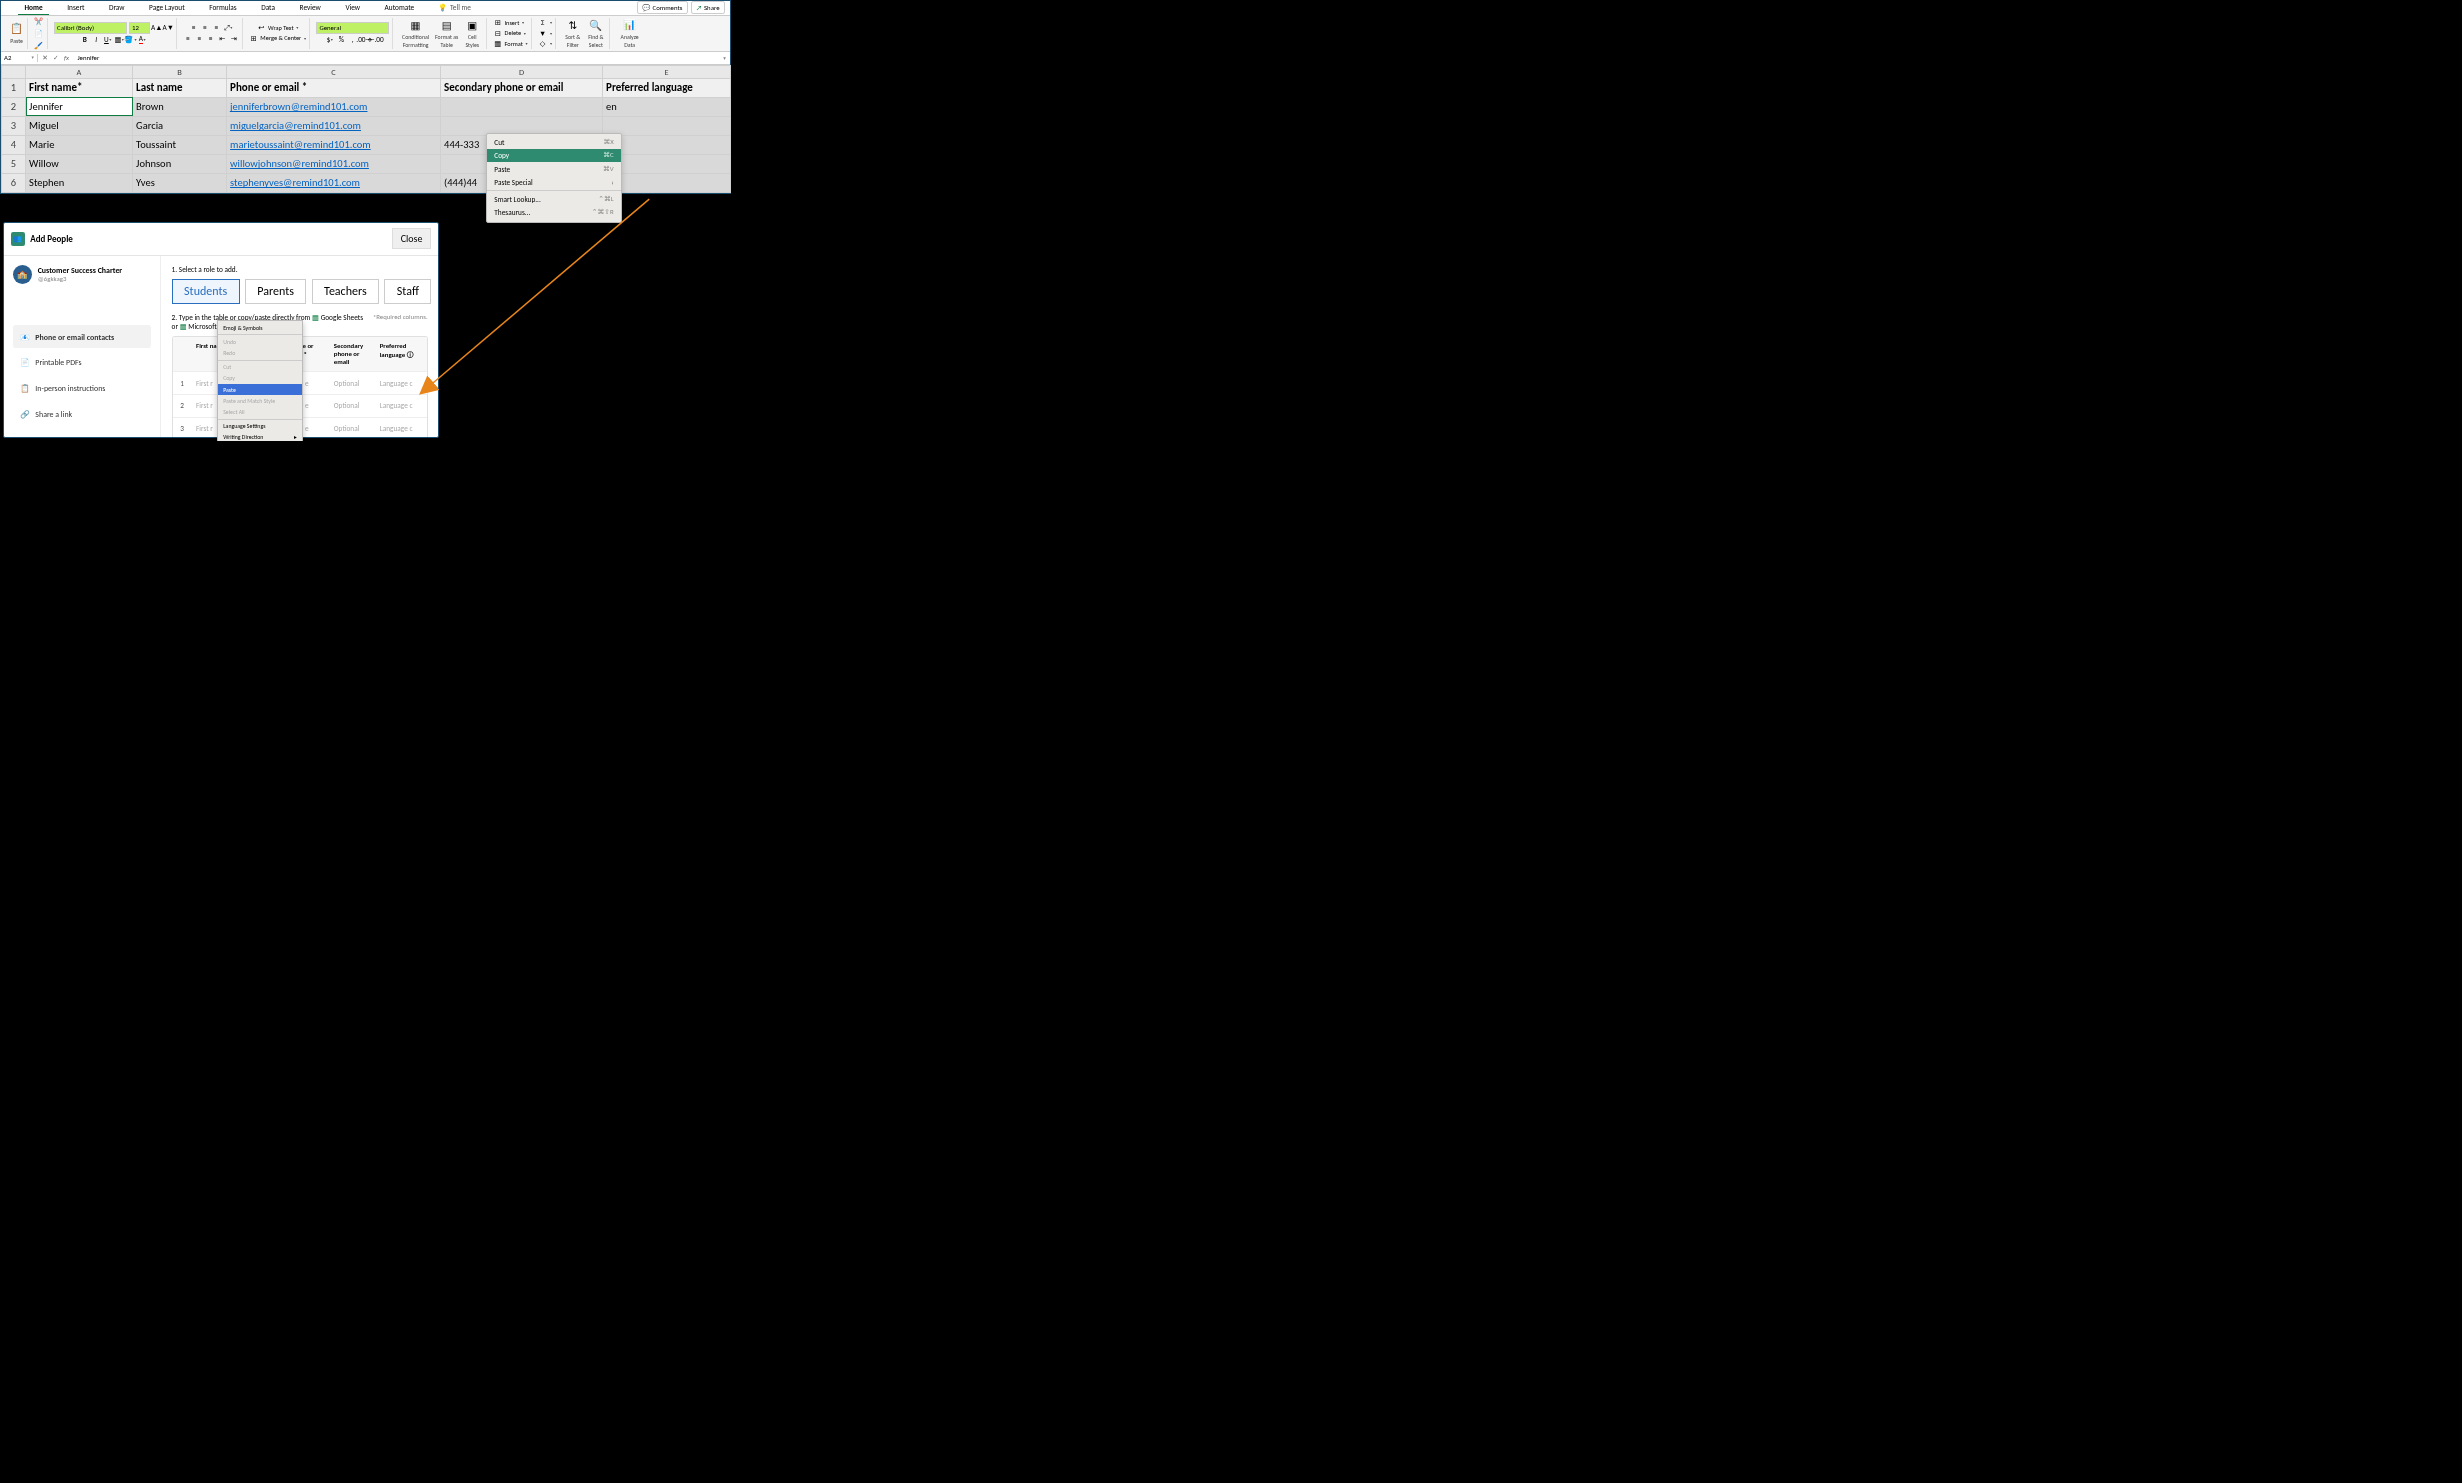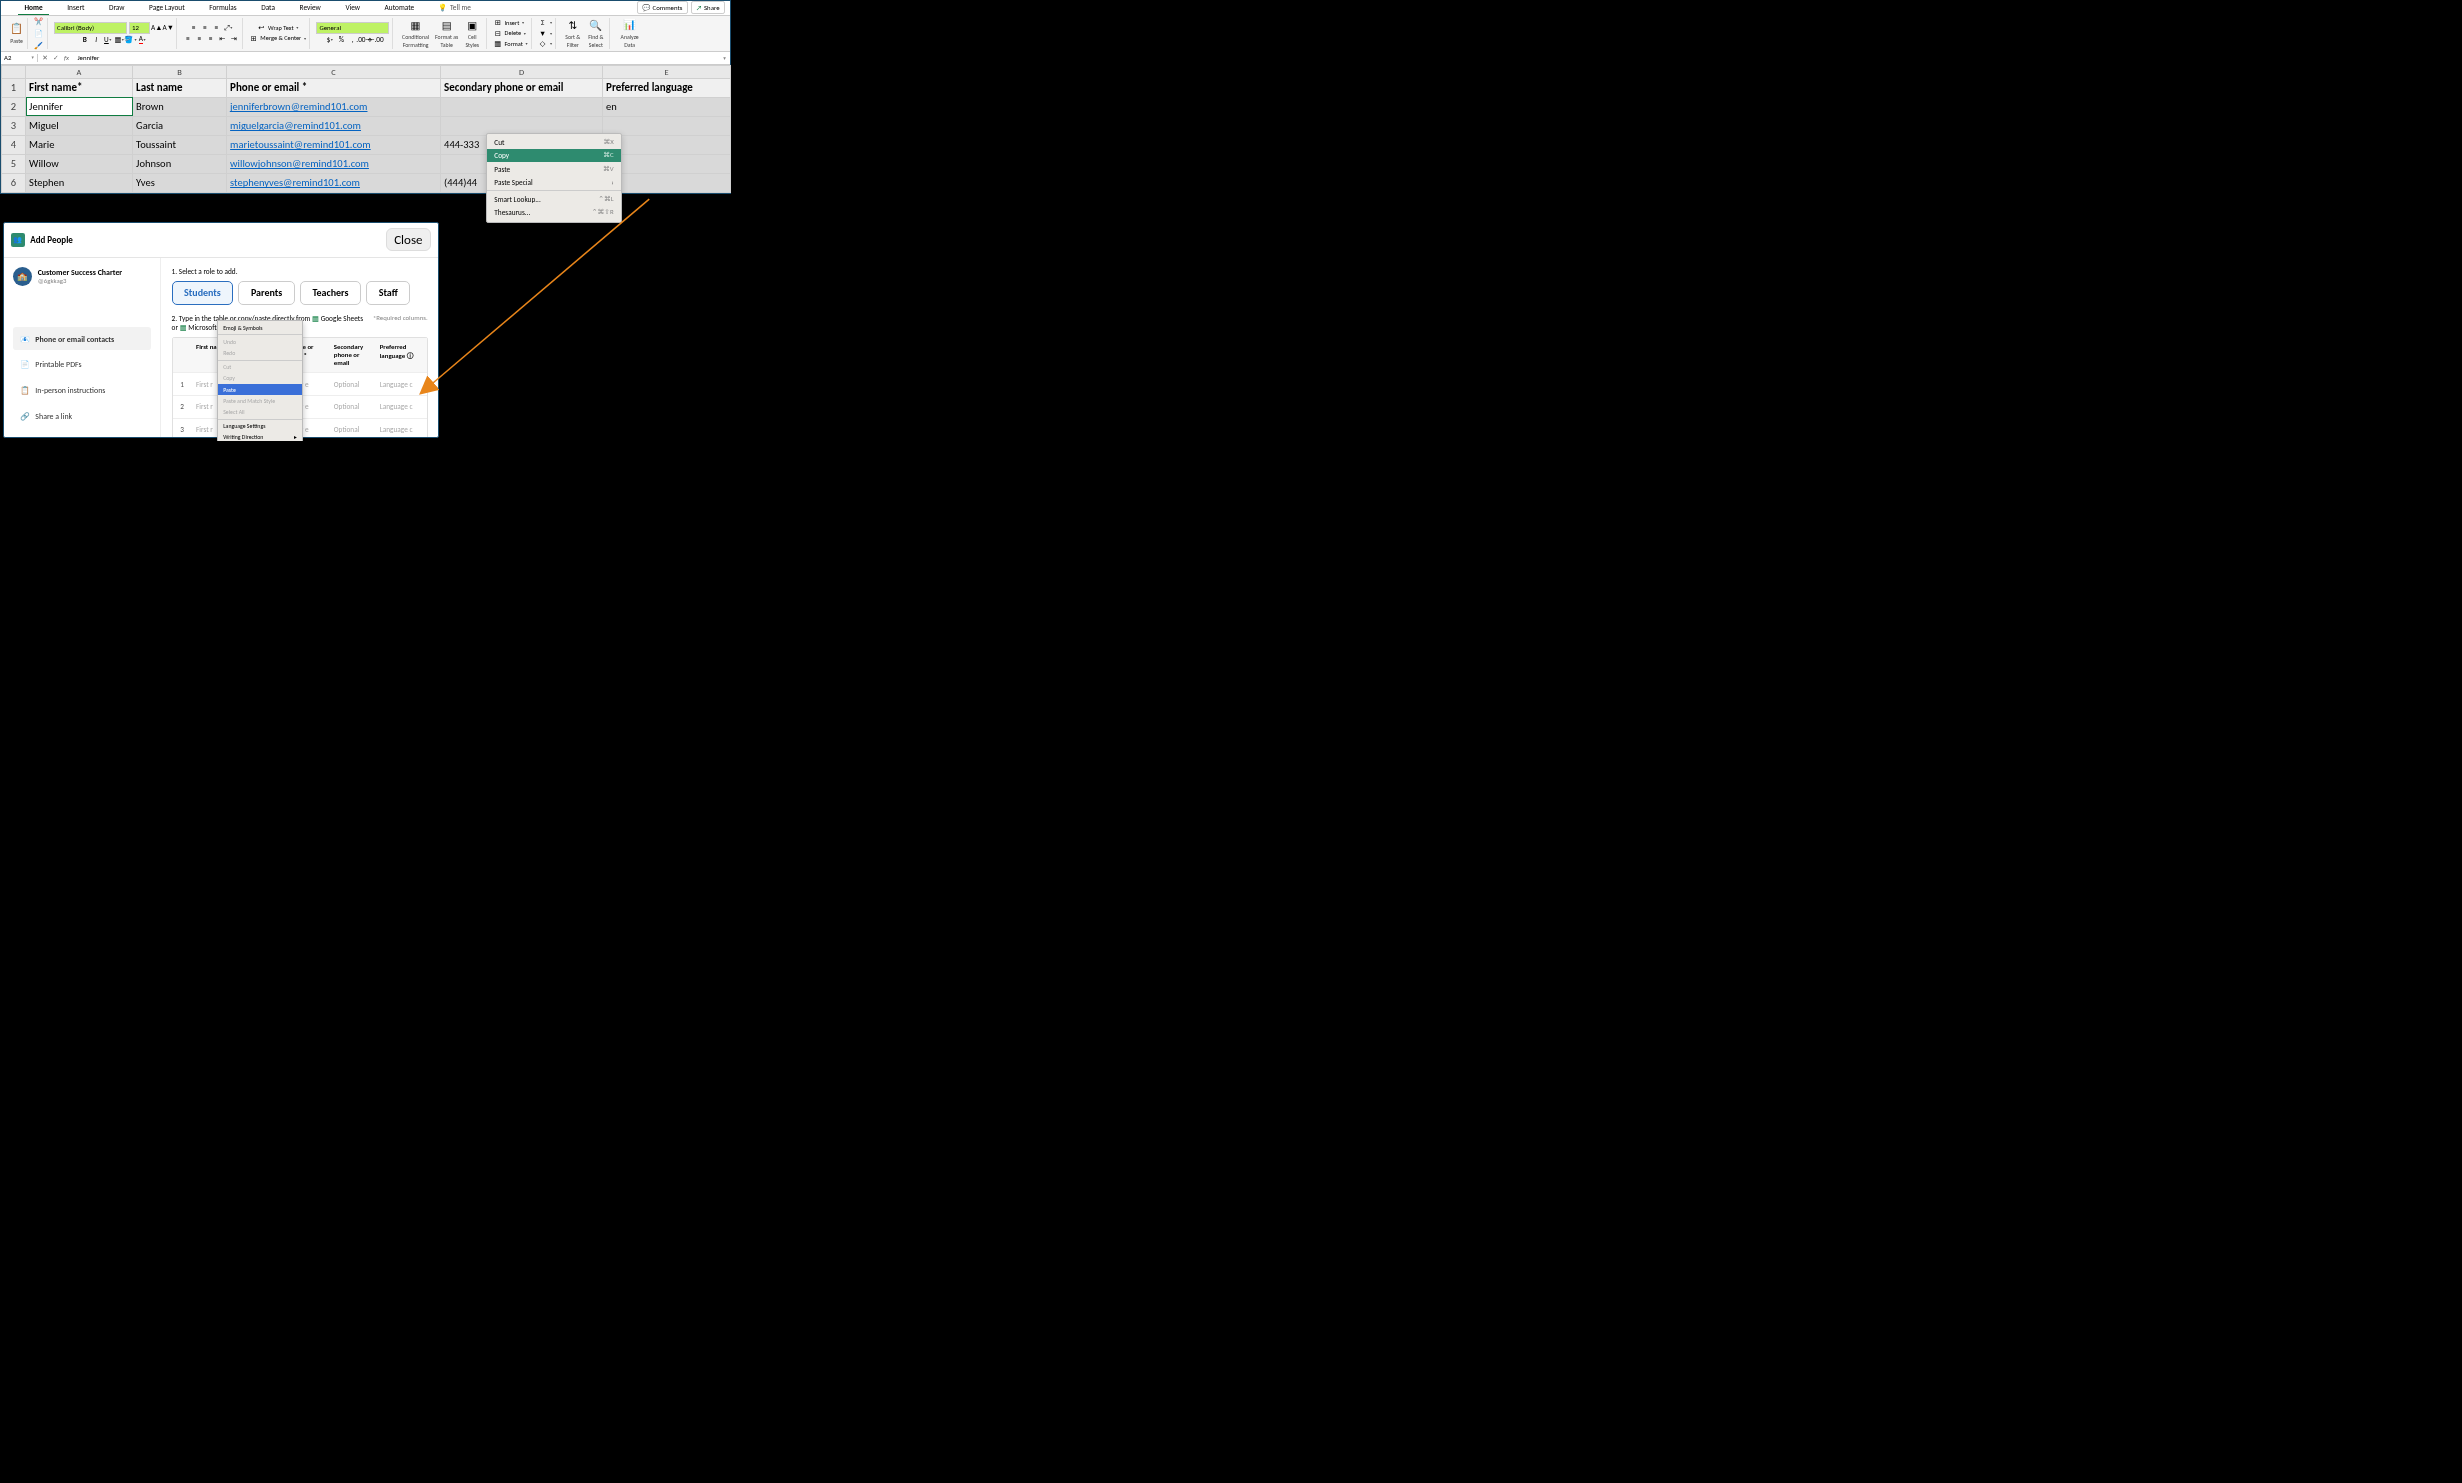--- a/index.html
+++ b/index.html
@@ -41,35 +41,35 @@
 .context-menu .item.hi { background: #2e8b6f; color: #fff; }
 .context-menu .item .sc { color: #888; font-size: 6.8px; }
 .context-menu .item.hi .sc { color: #d0e8df; }
 .context-menu .item .arrow { color: #666; }
 .context-menu hr { border: none; border-top: 0.5px solid #ccc; margin: 1.6px 0; }
 
 .remind { position: absolute; top: 222px; left: 3.1px; width: 436px; height: 216px; background: #fff; border: 1px solid #1a4d6e; border-radius: 2.1px; overflow: hidden; }
 .remind-header { display: flex; align-items: center; justify-content: space-between; padding: 5.2px 7.3px; border-bottom: 0.5px solid #e5e5e5; }
 .remind-header .left { display: flex; align-items: center; gap: 5.2px; font-size: 9px; font-weight: 600; }
 .remind-header .ic { width: 13.6px; height: 13.6px; background: #2e8b6f; border-radius: 2.1px; display: flex; align-items: center; justify-content: center; color: #fff; font-size: 7.3px; }
-.remind-header .close { border: 0.5px solid #ddd; border-radius: 6px; padding: 3.1px 7.3px; font-size: 13px; }
+.remind-header .close { border: 0.5px solid #ddd; border-radius: 0; padding: 3.1px 7.3px; font-size: 10px; }
 .remind-body { display: flex; height: calc(100% - 26px); }
 .remind-side { width: 157px; padding: 9.4px; border-right: 0.5px solid #eee; }
 .remind-side .org { display: flex; gap: 5.2px; margin-bottom: 10.5px; }
 .remind-side .avatar { width: 19px; height: 19px; border-radius: 50%; background: #2a5e8e; display: flex; align-items: center; justify-content: center; color: #fff; font-size: 8.4px; }
 .remind-side .org-name { font-weight: 700; font-size: 7.9px; }
 .remind-side .org-handle { color: #888; font-size: 6.8px; }
 .side-item { display: flex; align-items: center; gap: 5.2px; padding: 6.3px 7.3px; border-radius: 3.1px; font-size: 7.9px; color: #333; margin-bottom: 3.1px; }
 .side-item.active { background: #f2f2f2; font-weight: 600; }
 .side-ico { width: 9.4px; text-align: center; }
 
 .remind-main { flex: 1; padding: 9.4px 10.5px; font-size: 7.3px; position: relative; overflow: hidden; }
 .step-title { font-weight: 400; margin-bottom: 5.2px; }
 .role-btns { display: flex; gap: 5.2px; margin-bottom: 9.4px; }
-.role-btn { border: 0.5px solid #ccc; border-radius: 5px; padding: 4.2px 11.5px; font-size: 10px; font-weight: 700; cursor: pointer; background: #fff; }
+.role-btn { border: 0.5px solid #ccc; border-radius: 0; padding: 4.2px 11.5px; font-size: 12px; font-weight: 400; cursor: pointer; background: #fff; }
 .role-btn.active { border: 1px solid #2a6ebf; color: #2a6ebf; background: #eef5fc; }
 .hint { color: #888; font-size: 6.8px; float: right; }
 .table-wrap { border: 0.5px solid #e0e0e0; border-radius: 2.1px; margin-top: 4.2px; }
 .table-head { display: flex; background: #f7f7f7; font-weight: 700; font-size: 6.8px; }
 .table-head > div { padding: 5.2px 4.2px; }
 .table-row { display: flex; border-top: 0.5px solid #eee; font-size: 7.3px; color: #aaa; }
 .table-row > div { padding: 6.3px 4.2px; }
 .col-num { width: 21px; text-align: center; color: #555; }
 .col-a { width: 52px; } .col-b { width: 52px; } .col-c { width: 52px; } .col-d { width: 52px; } .col-e { width: 58px; }
 

